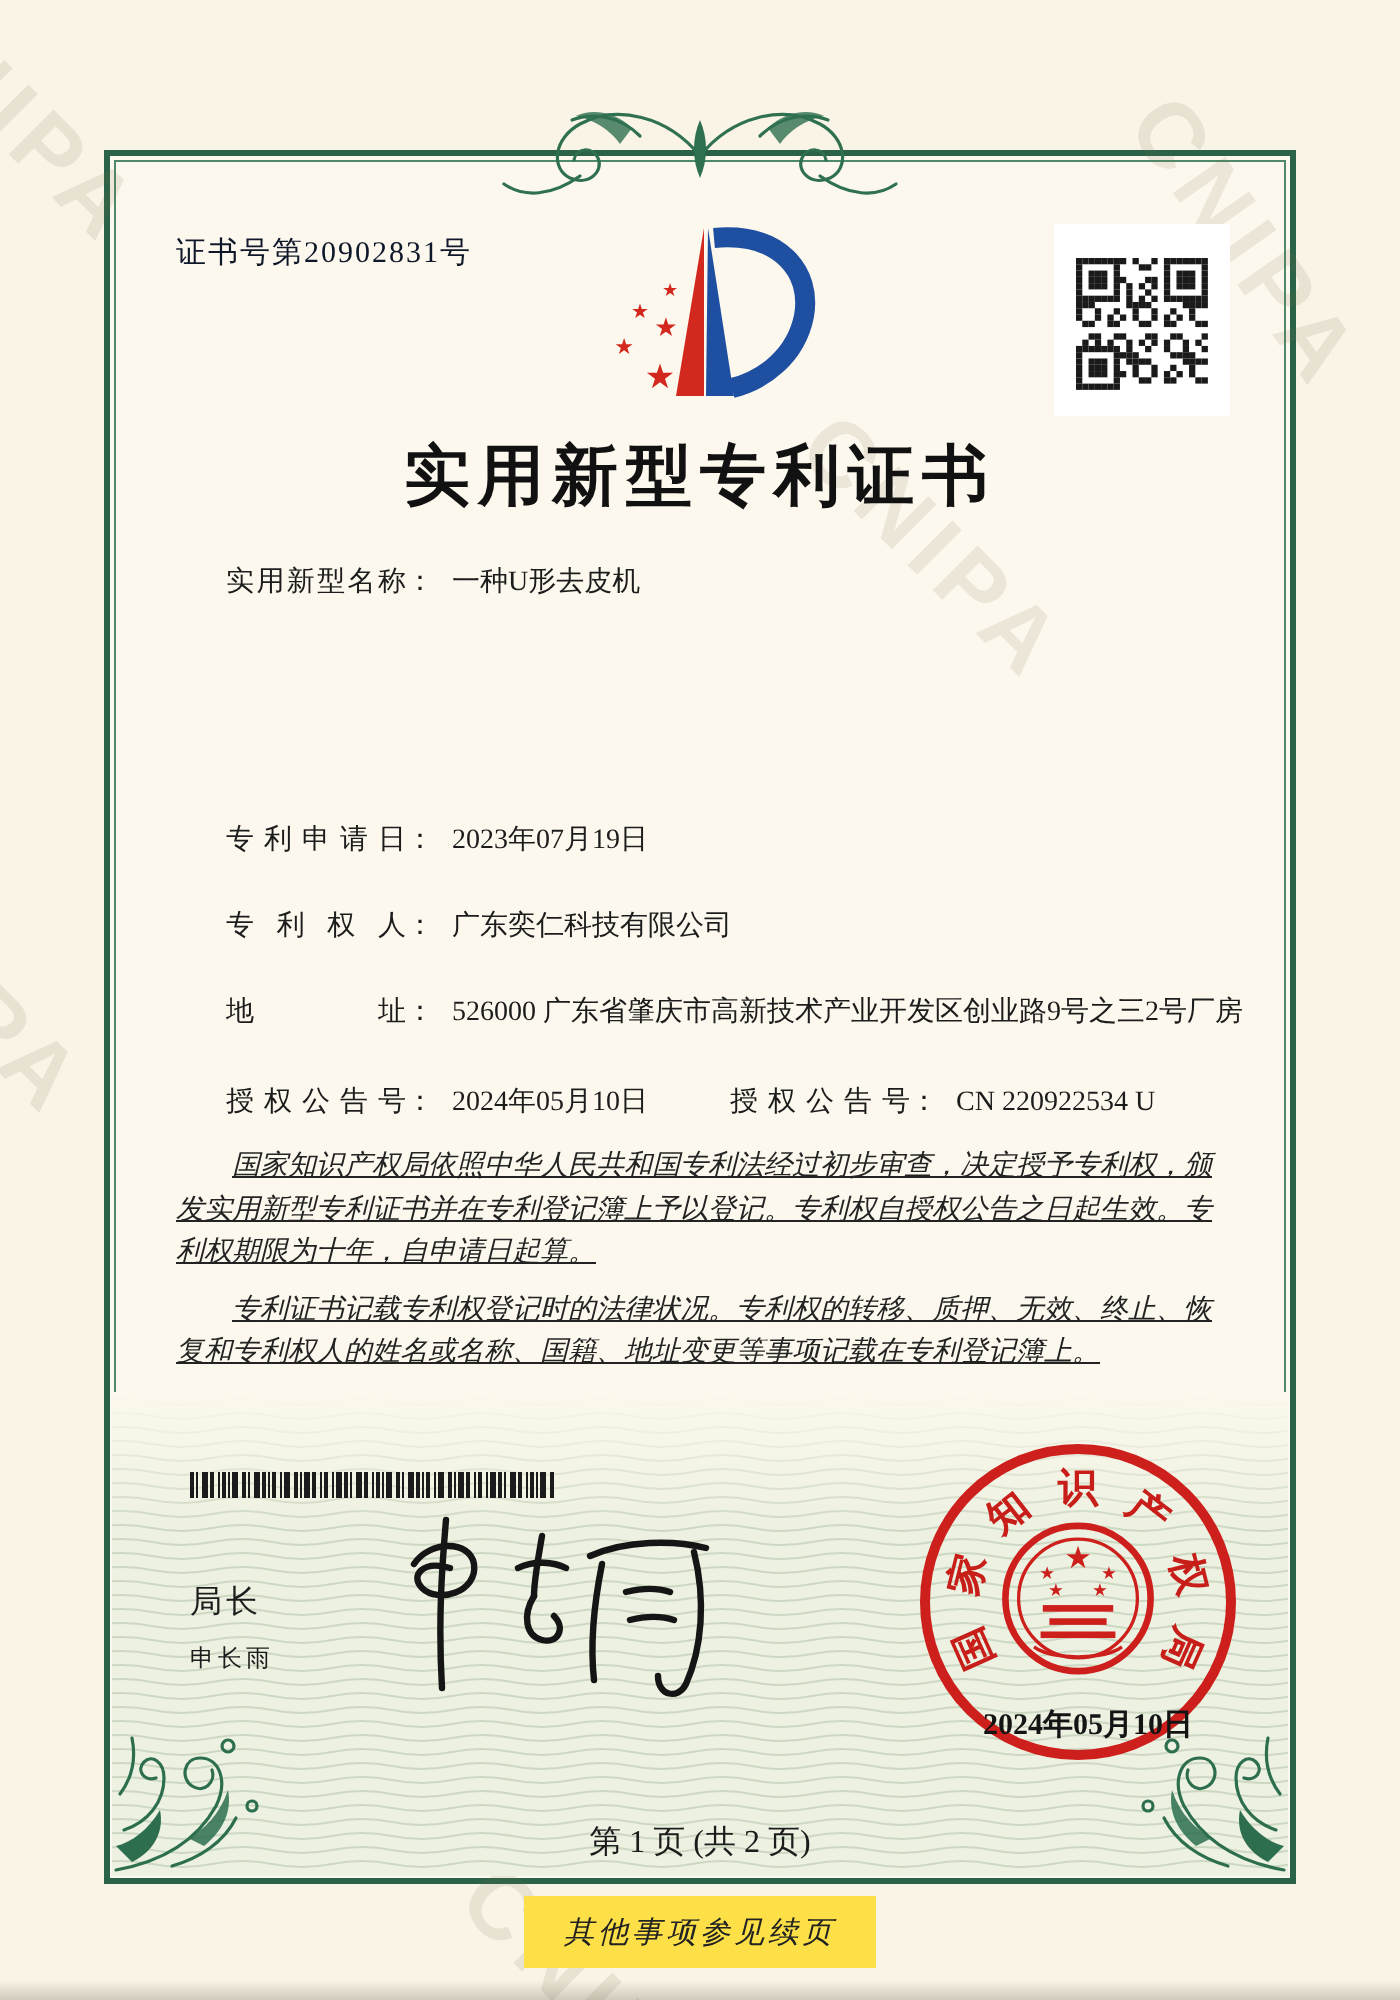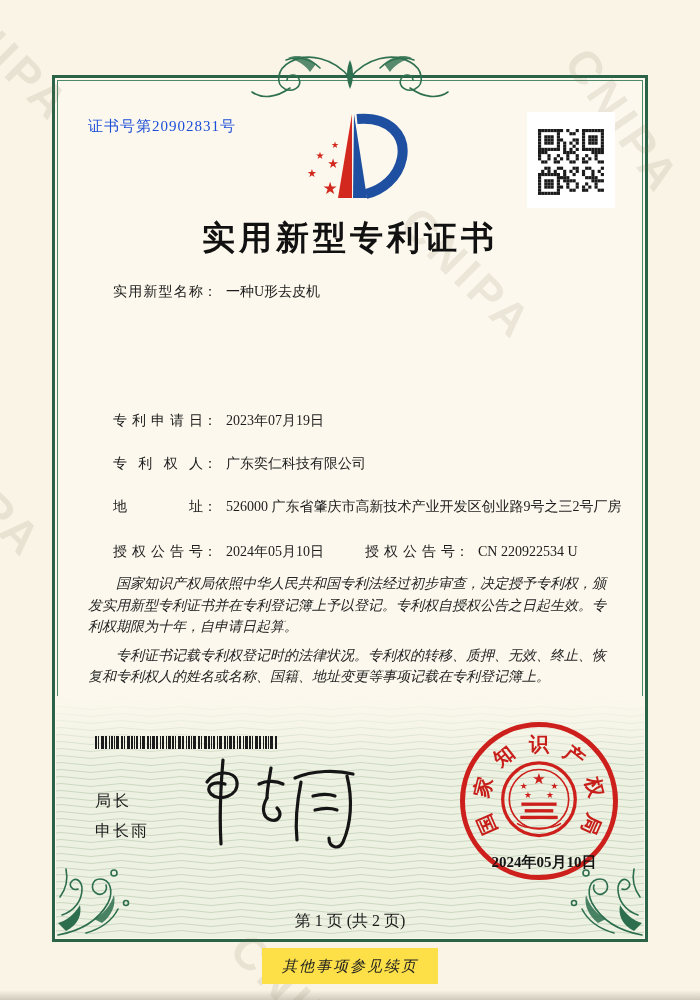--- a/index.html
+++ b/index.html
@@ -19,46 +19,46 @@
   .frame-inner{position:absolute;inset:2px;border:1px solid #4e8a6a;}
 
   
   .waves{position:absolute;left:56px;top:696px;width:588px;height:242px;z-index:1;}
   .waves-fade{position:absolute;left:56px;top:696px;width:588px;height:70px;z-index:2;
               background:linear-gradient(180deg,#fcf8ed 0%,rgba(252,248,237,0) 100%);}
 
   .ornament{position:absolute;z-index:3;}
 
   
-  .cert-no{position:absolute;left:88px;top:117px;font-size:15px;letter-spacing:1px;color:#1d4ed8;z-index:4;}
+  .cert-no{position:absolute;left:88px;top:117px;font-size:15px;letter-spacing:1px;color:#0f172a;z-index:4;}
   .logo{position:absolute;left:290px;top:106px;width:120px;height:95px;z-index:4;}
   .qr-box{position:absolute;left:527px;top:112px;width:88px;height:96px;background:#ffffff;z-index:4;}
   .qr-box svg{position:absolute;left:11px;top:17px;}
   .doc-title{position:absolute;left:0;top:216px;width:700px;text-align:center;
              font-size:33px;font-weight:bold;letter-spacing:4px;color:#111;z-index:4;}
 
   
   .row{position:absolute;left:88px;font-size:14px;line-height:22px;z-index:4;white-space:nowrap;margin-left:25px;}
   .row .lbl{display:inline-block;width:90px;text-align:justify;text-align-last:justify;
             text-justify:inter-character;vertical-align:top;}
   .row .colon{vertical-align:top;}
   .row .val{margin-left:9px;vertical-align:top;}
   .row .val.wrap{display:inline-block;width:402px;white-space:normal;}
   .row.pair2{left:340px;}
 
   
   .legal{position:absolute;left:88px;top:573px;width:526px;z-index:4;
          font-size:14px;line-height:21.5px;font-style:italic;color:#232323;}
-  .legal p{margin:0 0 7px 0;text-indent:2em;}
+  .legal p{margin:0 0 7px 0;text-indent:2em;text-decoration:underline;}
 
   
   .barcode{position:absolute;left:95px;top:736px;z-index:4;}
   .sig-title{position:absolute;left:95px;top:791px;font-size:16px;z-index:4;letter-spacing:2px;
              font-family:Liberation Sans, sans-serif;}
-  .sig-name{position:absolute;left:95px;top:821px;font-size:16px;z-index:4;letter-spacing:2px;
+  .sig-name{position:absolute;left:95px;top:821px;font-size:12px;z-index:4;letter-spacing:2px;
             font-family:"Liberation Sans","DejaVu Sans",sans-serif;}
   .sig-script{position:absolute;left:195px;top:748px;z-index:4;}
 
   
   .seal{position:absolute;left:460px;top:722px;width:158px;height:158px;border-radius:50%;
         border:5px solid #cd201c;z-index:5;}
   .seal .ring-char{position:absolute;left:50%;top:50%;font-size:20px;font-weight:bold;color:#c81e1a;
                    font-family:"Liberation Serif","DejaVu Serif",serif;}
   .seal .emblem{position:absolute;left:50%;top:50%;transform:translate(-50%,-52%);}
   .seal-date{position:absolute;left:0;top:126px;width:158px;text-align:center;

